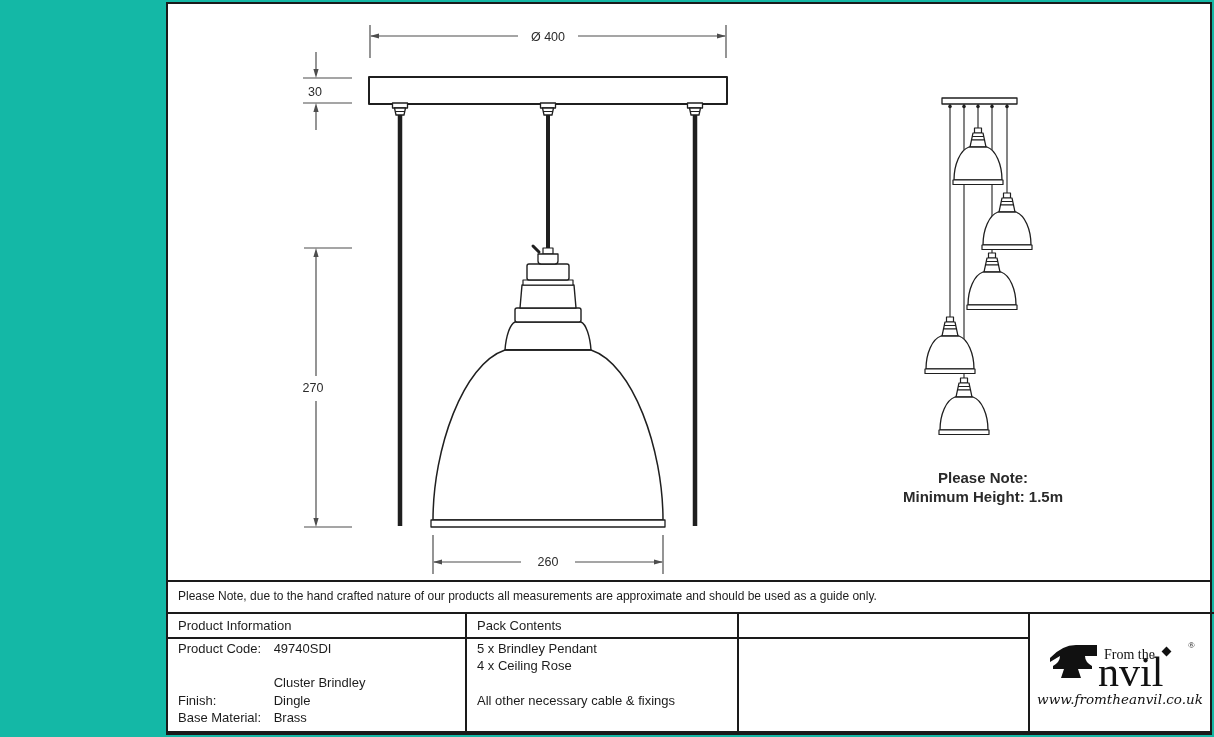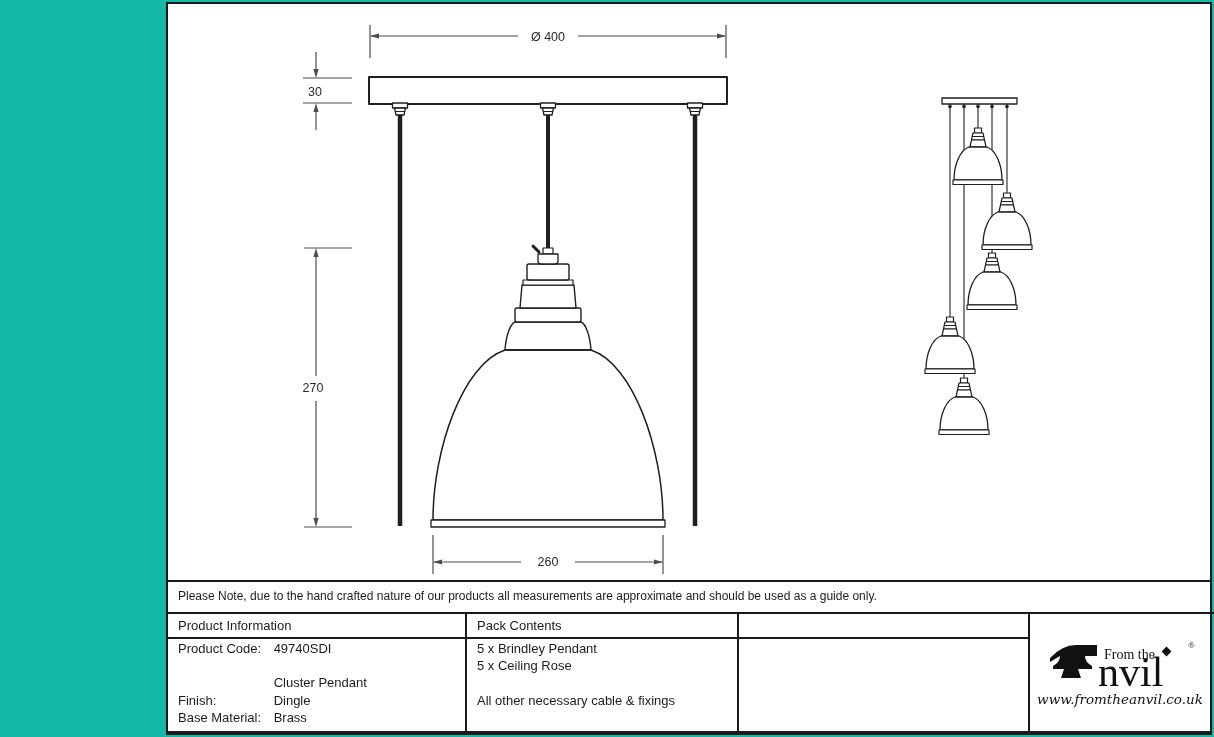--- a/index.html
+++ b/index.html
@@ -149,53 +149,57 @@
           </g>
         <g transform="translate(784,315)">
             <use href="#mini-pendant"></use>
           </g>
         <g transform="translate(798,376)">
             <use href="#mini-pendant"></use>
           </g>
       </g>
     </svg>
 
+    <div class="note-right">
+      <div>Please Note:</div>
+      <div>Minimum Height: 1.5m</div>
+    </div>
 
     <div class="note-strip">
       <span>Please Note, due to the hand crafted nature of our products all measurements are approximate and should be used as a guide only.</span>
     </div>
 
     <div class="tbl">
       <div class="vdiv" style="left:299px"></div>
       <div class="vdiv" style="left:571px"></div>
       <div class="vdiv" style="left:862px"></div>
       <div class="hdr-underline"></div>
 
       <div class="cellhead" style="left:12px">Product Information</div>
       <div class="cellhead" style="left:311px">Pack Contents</div>
 
       <div class="trow" style="left:12px;top:27px">
         <span class="lbl">Product Code:</span>
         <span>49740SDI</span>
       </div>
       <div class="trow" style="left:12px;top:61px">
         <span class="lbl"></span>
-        <span>Cluster Pendant</span>
+        <span>Cluster Brindley</span>
       </div>
       <div class="trow" style="left:12px;top:79px">
         <span class="lbl">Finish:</span>
         <span>Dingle</span>
       </div>
       <div class="trow" style="left:12px;top:96px">
         <span class="lbl">Base Material:</span>
         <span>Brass</span>
       </div>
 
       <div class="trow" style="left:311px;top:27px">5 x Brindley Pendant</div>
-      <div class="trow" style="left:311px;top:44px">5 x Ceiling Rose</div>
+      <div class="trow" style="left:311px;top:44px">4 x Ceiling Rose</div>
       <div class="trow" style="left:311px;top:79px">All other necessary cable &amp; fixings</div>
 
       <div class="logo">
         <svg width="168" height="92" viewBox="0 0 168 92">
           <g>
             <path d="M14,26 Q26,13 40,13 L61,13 L61,24 L49,24 Q49,30 56,34 L56,37 L42,37 L45,46 L25,46 L28,37 L17,37 L17,34 Q24,30 24,24 L14,30 Z" fill="#111"></path>
           </g>
           <text x="68" y="27" font-family="Liberation Serif, serif" font-size="14" fill="#111">From the</text>
           <text x="62" y="54" font-family="Liberation Serif, serif" font-size="42" fill="#111">nvil</text>
           <rect x="127" y="16" width="7" height="7" transform="rotate(45 130.5 19.5)" fill="#111"></rect>

